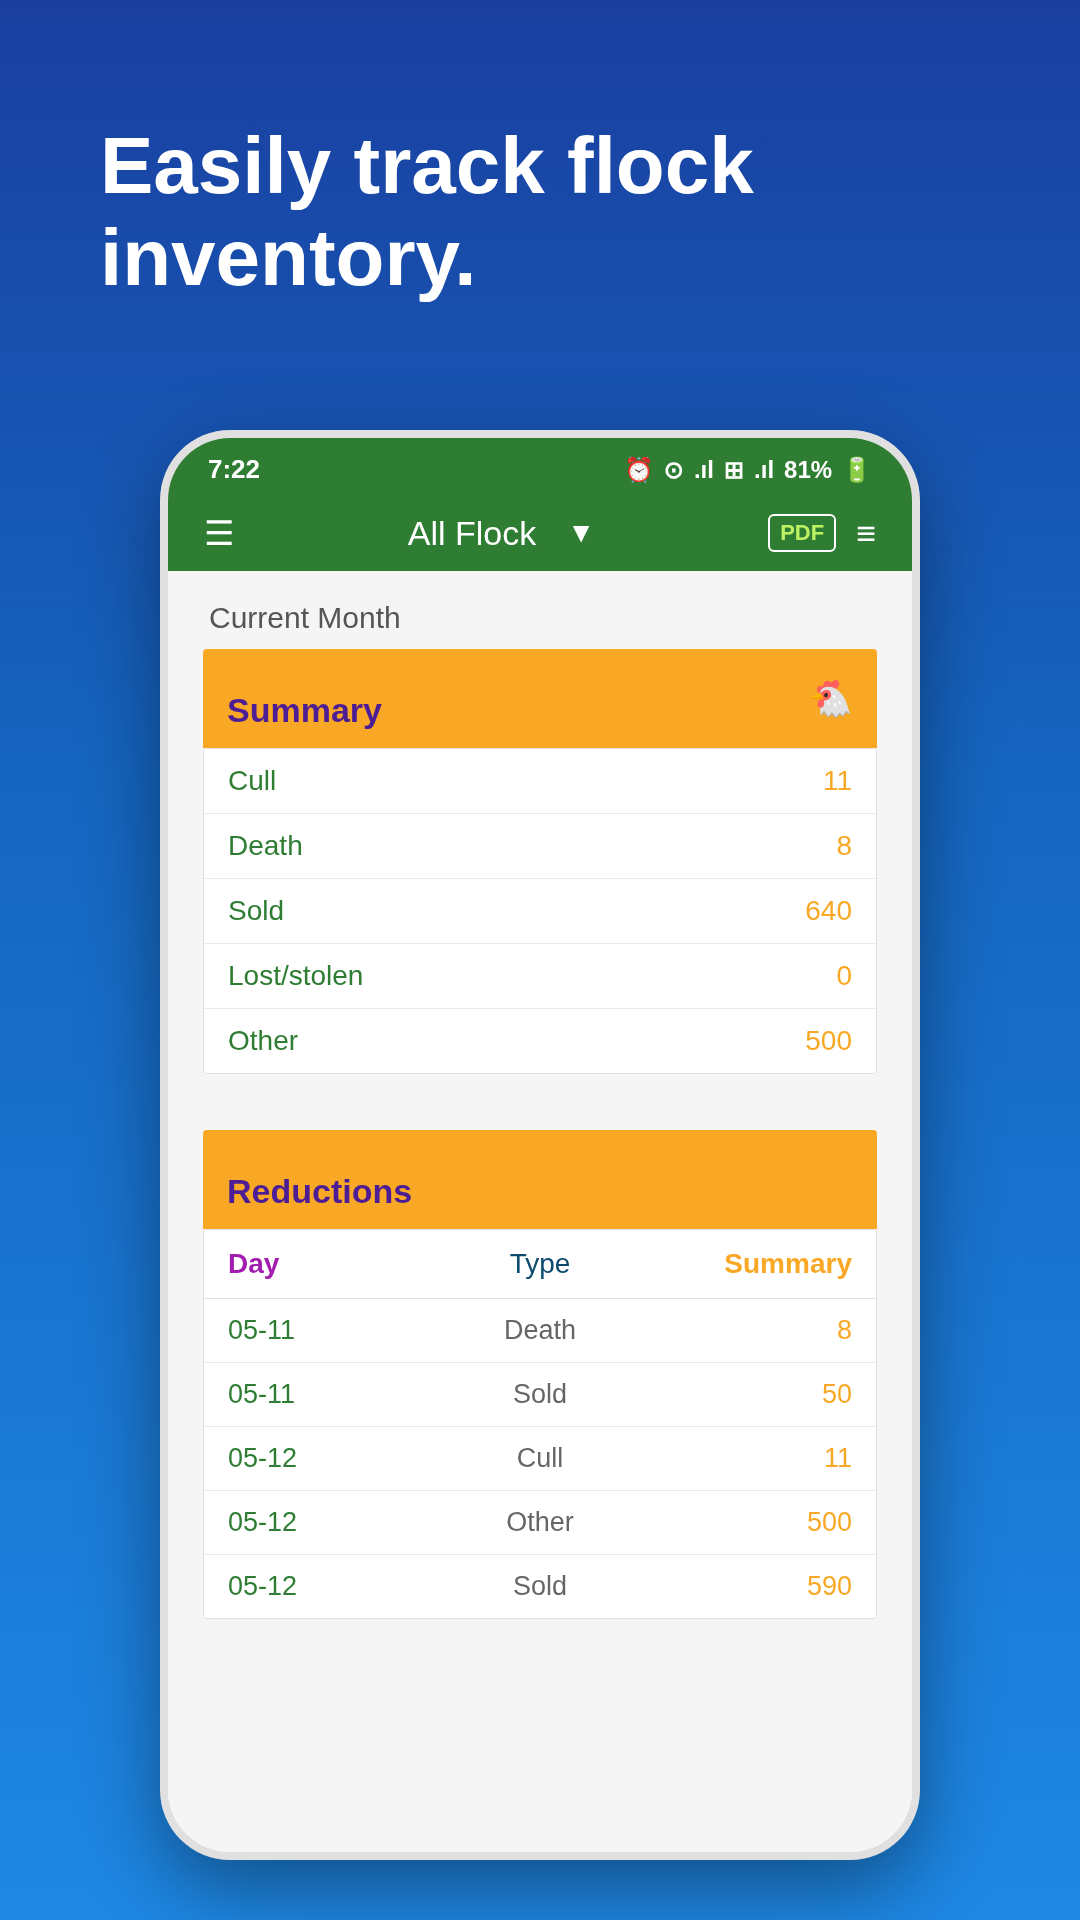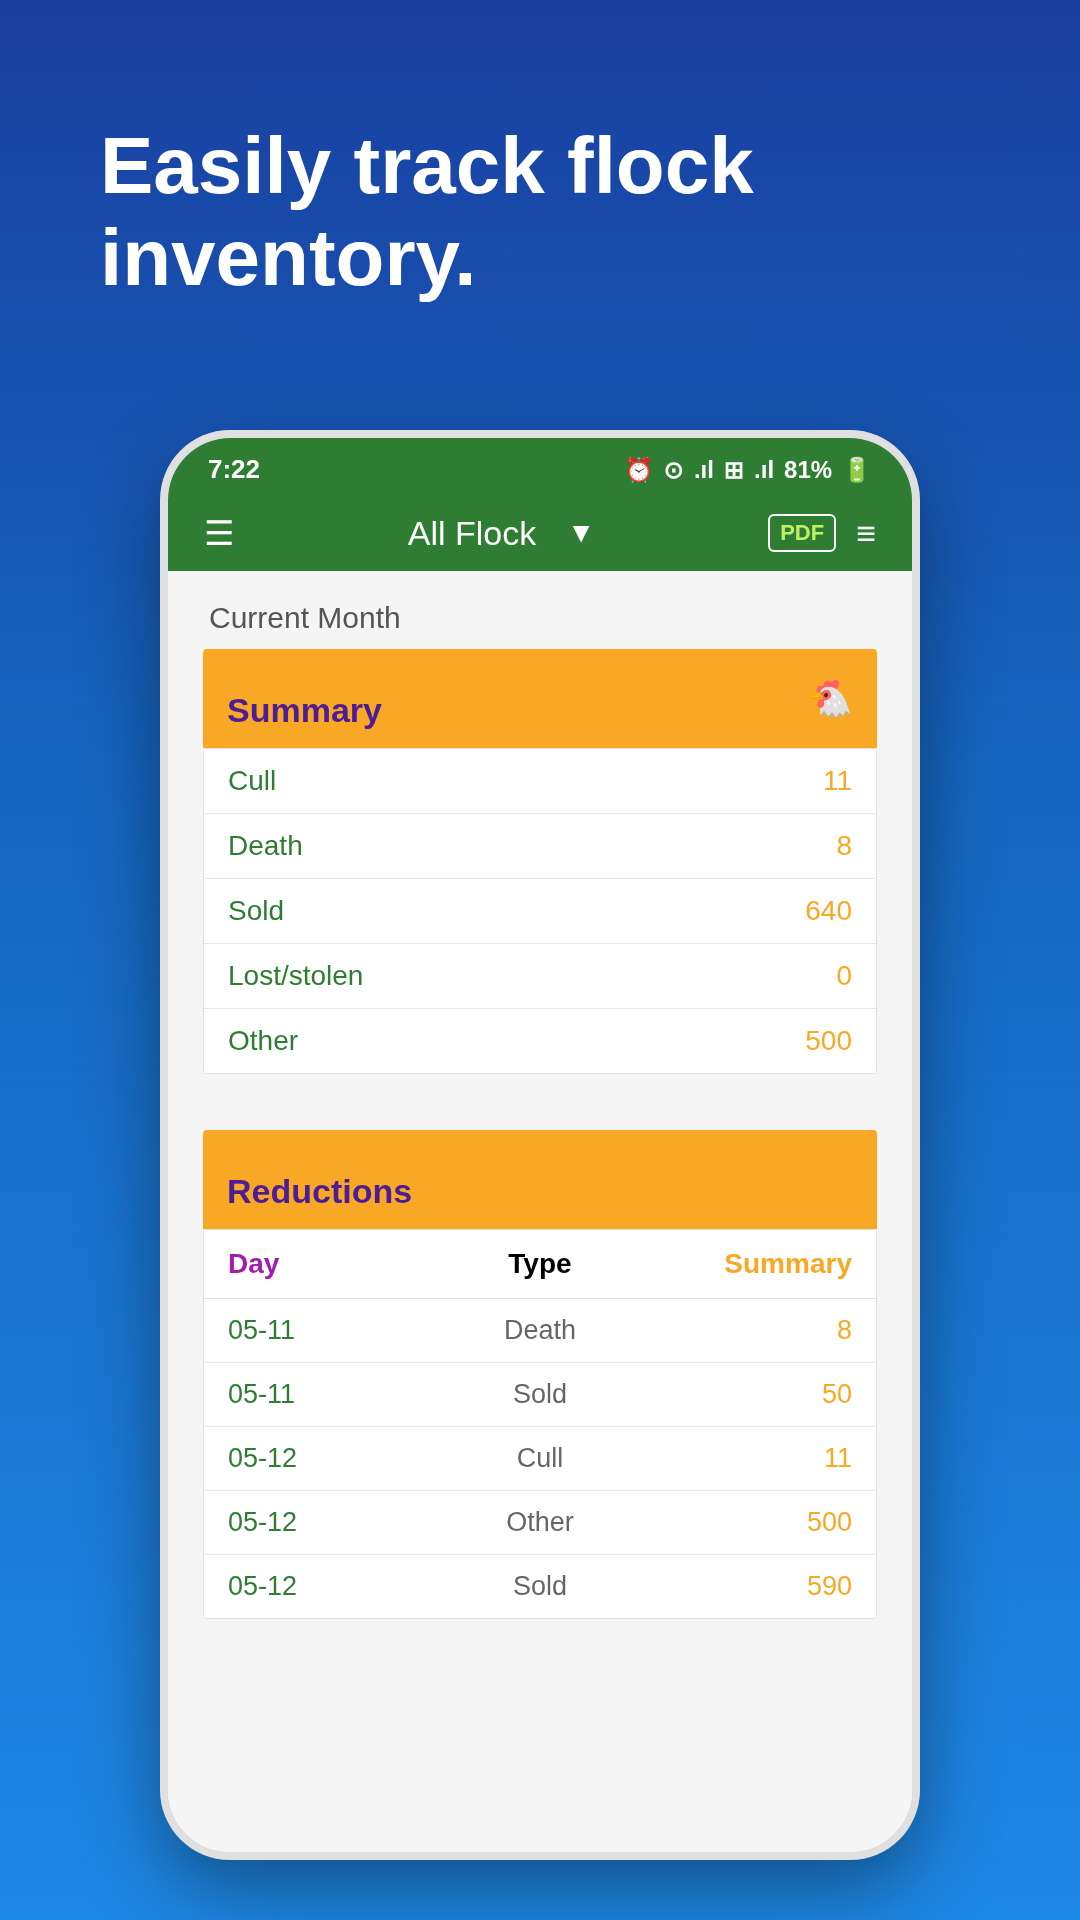--- a/index.html
+++ b/index.html
@@ -226,22 +226,22 @@
     .col-day {
       width: 30%;
       font-size: 28px;
       font-weight: 700;
       color: #a21caf;
     }
 
     .col-type {
       width: 40%;
       font-size: 28px;
-      font-weight: 700;
-      color: #000000;
+      font-weight: 400;
+      color: #0c4a6e;
       text-align: center;
     }
 
     .col-quantity {
       width: 30%;
       font-size: 28px;
       font-weight: 700;
       color: #f9a825;
       text-align: right;
     }

